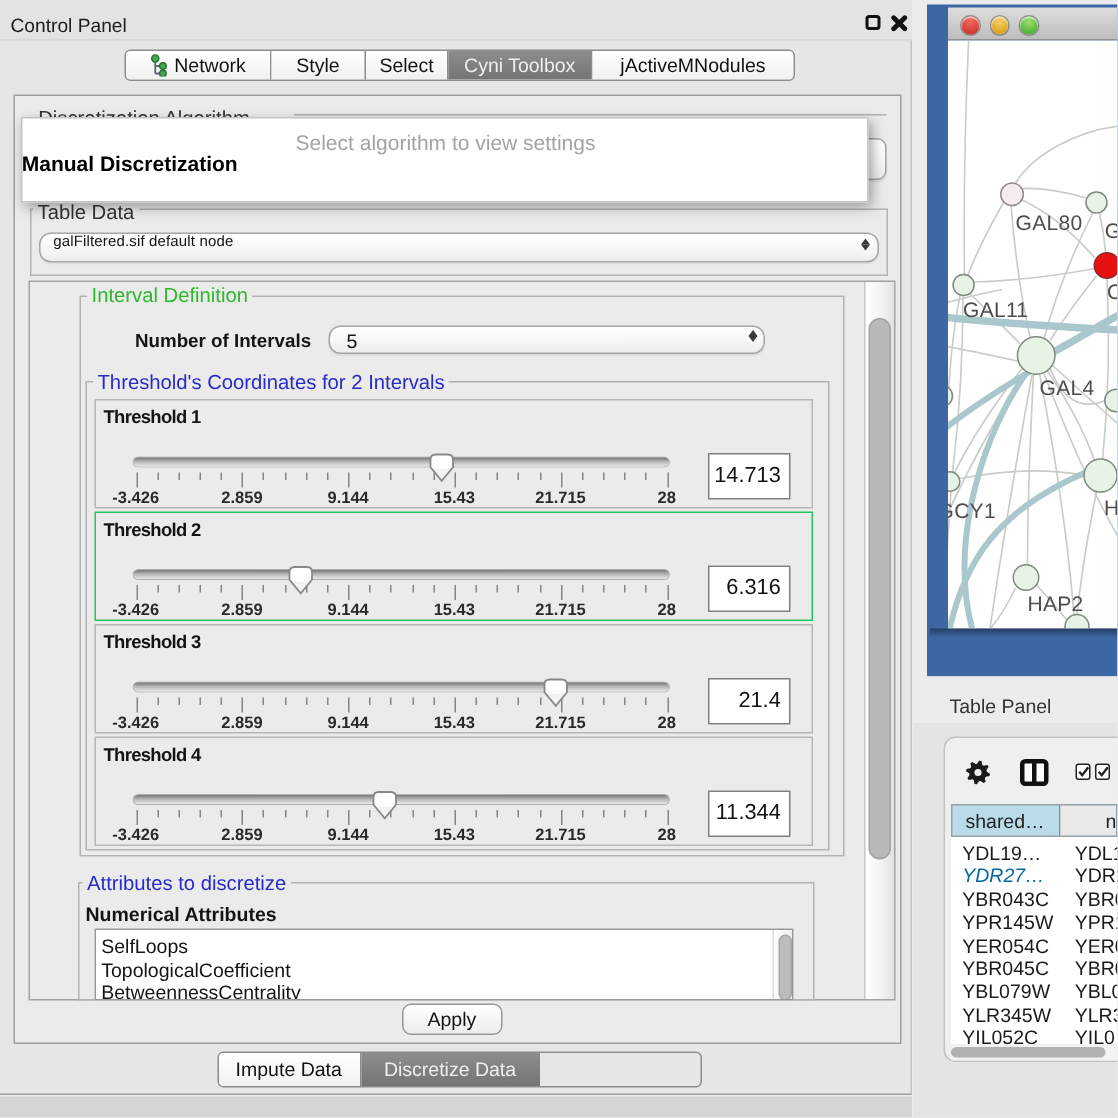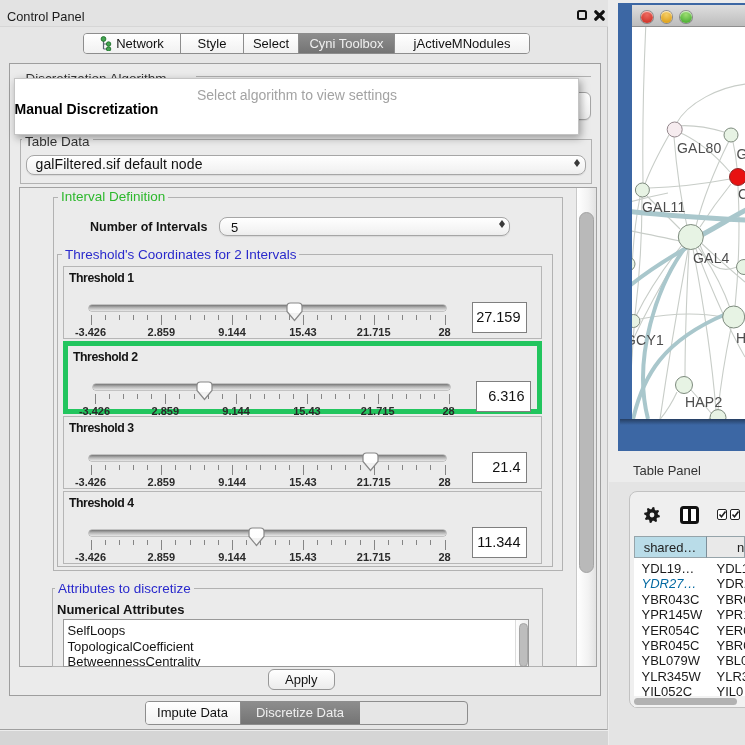--- a/index.html
+++ b/index.html
@@ -40,21 +40,21 @@
 <div class="tabcell sel" style="width:96px;line-height:19px;">Cyni Toolbox</div>
 <div class="tabcell" style="width:134px;line-height:19px;">jActiveMNodules</div>
 </div>
 <div class="abs" style="left:8.5px;top:62.5px;width:592.5px;height:633.5px;border:1px solid #9e9e9e;background:#ebebeb;"></div>
 <div class="abs" style="left:25.5px;top:70.5px;font-size:13.5px;color:#333;">Discretization Algorithm</div>
 <div class="abs" style="left:196px;top:75.5px;width:395px;height:1px;background:#b0b0b0;"></div>
 <div class="combo" style="left:560px;top:91.5px;width:31px;height:28px;border-radius:6px;"></div>
 <div class="grpbox" style="left:19.5px;top:138.5px;width:572px;height:45px;"></div>
 <div class="grptitle" style="left:22px;top:135px;color:#333;">Table Data</div>
 <div class="combo" style="left:26px;top:154.5px;width:559.5px;height:20px;border-radius:8px;"></div>
-<div class="abs" style="left:35.5px;top:155.5px;font-size:14px;letter-spacing:0.1px;color:#111;">galFiltered.sif default node</div>
+<div class="abs" style="left:35.5px;top:155.5px;font-size:10px;letter-spacing:0.1px;color:#111;">galFiltered.sif default node</div>
 <div class="arrows" style="left:572.5px;top:158.5px;">
       <div class="au"></div>
       <div class="ad"></div>
     </div>
 <div class="abs" style="left:18.5px;top:186.5px;width:578px;height:480px;border:1px solid #a2a2a2;background:#ebebeb;"></div>
 <div class="abs" style="left:576px;top:187.5px;width:19.5px;height:478px;background:linear-gradient(to right,#ffffff,#f2f2f2 60%,#e2e2e2);border-left:1px solid #c9c9c9;"></div>
 <div class="abs" style="left:578.5px;top:212px;width:15px;height:361px;background:#b9b9b9;border:1px solid #a3a3a3;border-radius:8px;"></div>
 <div class="grpbox" style="left:52.5px;top:197px;width:510px;height:373.5px;"></div>
 <div class="grptitle" style="left:58px;top:190px;color:#2db82d;">Interval Definition</div>
 <div class="abs" style="left:90px;top:219.5px;font-size:12.5px;font-weight:bold;color:#141414;">Number of Intervals</div>
@@ -105,23 +105,23 @@
         <defs>
           <linearGradient id="thg0" x1="0" y1="0" x2="0" y2="1">
             <stop offset="0" stop-color="#ffffff"></stop>
             <stop offset="0.55" stop-color="#fdfdfd"></stop>
             <stop offset="0.56" stop-color="#f1f1f1"></stop>
             <stop offset="1" stop-color="#f7f7f7"></stop>
           </linearGradient>
         </defs>
         <path d="M1,4.5 Q1,1 4.5,1 L12.5,1 Q16,1 16,4.5 L16,9.5 L8.5,18.5 L1,9.5 Z" fill="url(#thg0)" stroke="#888" stroke-width="1.2"></path>
       </svg>
-<div class="vbox" style="left:408px;top:34.5px;">27.159</div>
-</div>
-<div class="abs" style="left:62.5px;top:341.0px;width:479px;height:73px;border:5px solid #22c55e;">
+<div class="vbox" style="left:408px;top:34.5px;">14.713</div>
+</div>
+<div class="abs" style="left:62.5px;top:341.0px;width:479px;height:73px;border:1px solid #22c55e;">
 <div class="abs" style="left:5.5px;top:4px;font-size:12.3px;font-weight:bold;letter-spacing:-0.45px;color:#141414;">Threshold 2</div>
 <div class="abs" style="left:25px;top:38px;width:357px;height:6px;border-radius:3px;background:linear-gradient(#777777,#b5b5b5 45%,#e8e8e8);box-shadow:0 0 0 0.5px #9b9b9b;"></div>
 <div class="tick" style="left:27.00px;top:48px;height:9.5px;"></div>
 <div class="tick" style="left:41.16px;top:48px;height:5px;"></div>
 <div class="tick" style="left:55.32px;top:48px;height:5px;"></div>
 <div class="tick" style="left:69.48px;top:48px;height:5px;"></div>
 <div class="tick" style="left:83.64px;top:48px;height:5px;"></div>
 <div class="tick" style="left:97.80px;top:48px;height:9.5px;"></div>
 <div class="tick" style="left:111.96px;top:48px;height:5px;"></div>
 <div class="tick" style="left:126.12px;top:48px;height:5px;"></div>

